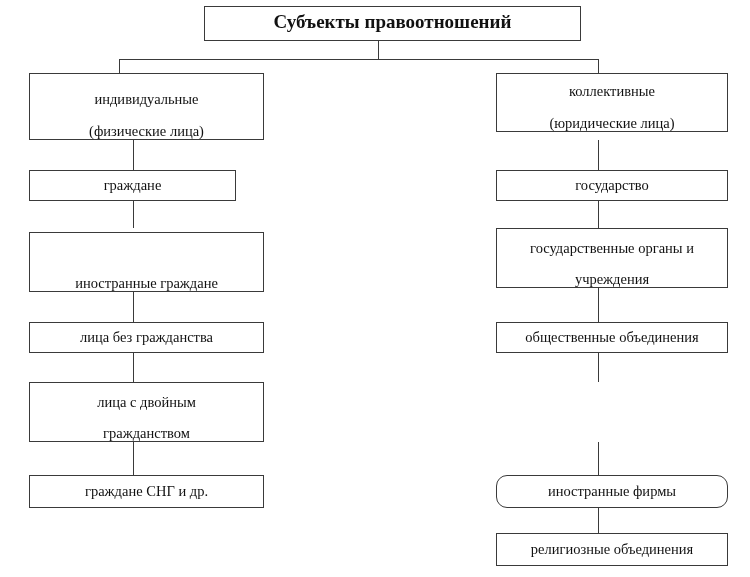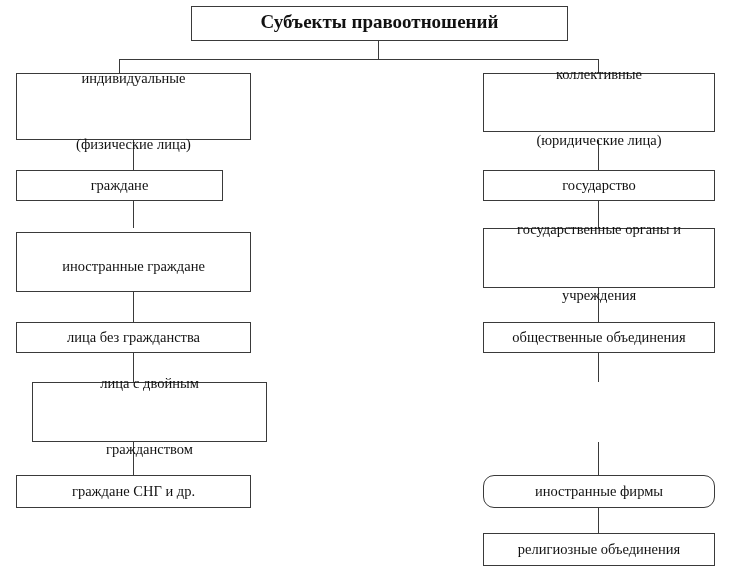--- a/index.html
+++ b/index.html
@@ -23,33 +23,33 @@
     border: 1.4px solid #3a3a3a;
     background: #ffffff;
     display: flex;
     flex-direction: column;
     align-items: center;
     text-align: center;
     color: #111111;
     font-size: 14.5px;
     line-height: 1.05;
     z-index: 2;
+    margin-left: 13px;
   }
   .node .line {
     display: block;
     width: 100%;
   }
   .node.root {
     font-weight: bold;
     font-size: 19px;
     justify-content: flex-start;
   }
   .node.pad-top {
-    justify-content: center;
-    gap: 34px;
+    justify-content: flex-end;
   }
   .node.center {
     justify-content: center;
   }
   .connector {
     position: absolute;
     background: #3a3a3a;
     z-index: 1;
   }
   .connector.v { width: 1.4px; }
@@ -89,21 +89,21 @@
   </div>
 
   <div class="connector v" style="left:133px; top:288px; height:34px;"></div>
 
   <div class="node center" style="left:16px; top:322px; width:235px; height:31px;">
     <span class="line">лица без гражданства</span>
   </div>
 
   <div class="connector v" style="left:133px; top:353px; height:29px;"></div>
 
-  <div class="node pad-top" style="left:32px; top:382px; width:235px; height:60px; padding-top:9px;">
+  <div class="node pad-top" style="left:16px; top:382px; width:235px; height:60px; padding-top:9px;">
     <span class="line">лица с двойным</span>
     <span class="line" style="margin-top:16px;">гражданством</span>
   </div>
 
   <div class="connector v" style="left:133px; top:442px; height:33px;"></div>
 
   <div class="node center" style="left:16px; top:475px; width:235px; height:33px;">
     <span class="line">граждане СНГ и др.</span>
   </div>
 

